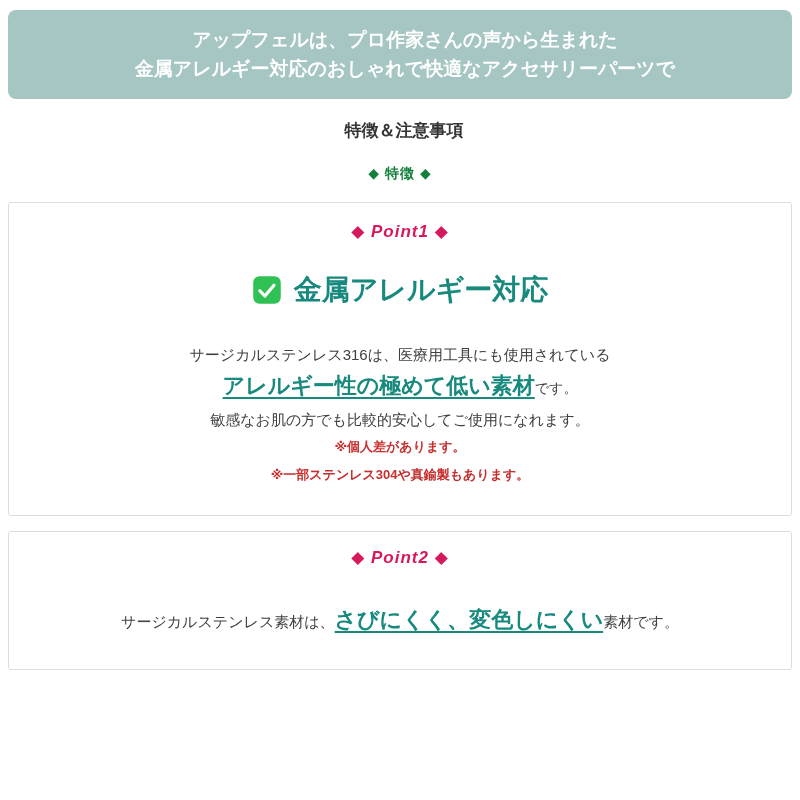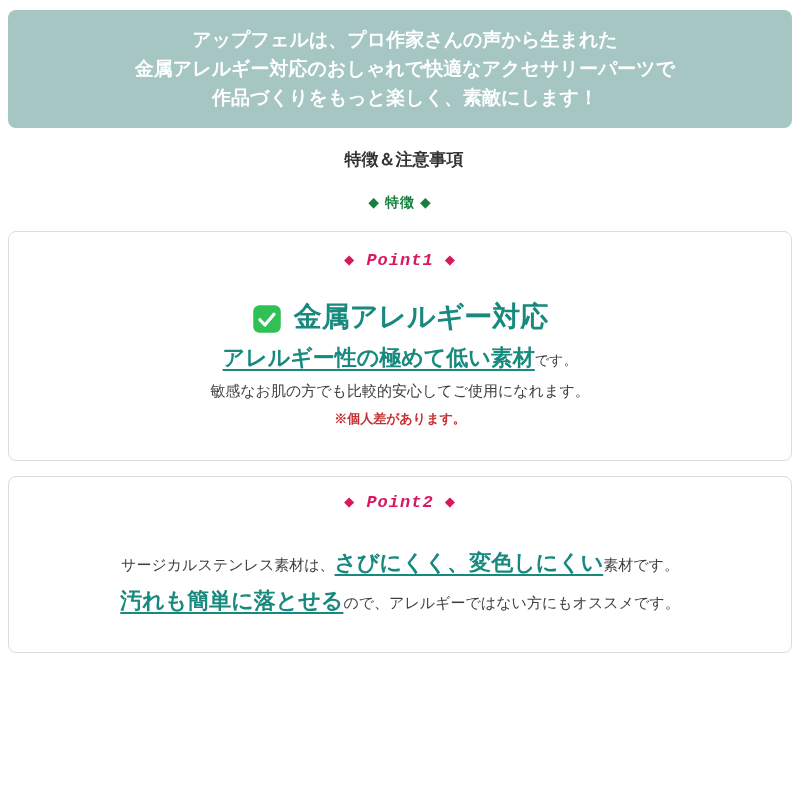--- a/index.html
+++ b/index.html
@@ -45,23 +45,22 @@
     text-align:center;
     font-size:14px;
     font-weight:600;
     color:#15803d;
     letter-spacing:1px;
   }
   .card{
     margin:20px 8px 0 8px;
     background:#ffffff;
     border:1px solid var(--card-border);
-    border-radius:8px;
+    border-radius:3px;
     text-align:center;
-    font-family:Liberation Mono, monospace;
   }
   .card.first{margin-top:19px;padding:19px 20px 31px 20px;}
   .card.second{margin-top:15px;padding:16px 20px 30px 20px;}
   .point-label{
     color:var(--accent-pink);
     font-size:17px;
     font-weight:bold;
     font-style:italic;
     line-height:20px;
     letter-spacing:1px;
@@ -128,45 +127,43 @@
   }
   .card.second .line-1{margin-top:35px;}
   .card.second .line-2{margin-top:2px;}
 </style>
 </head>
 <body>
 
 <div class="banner">
   <div>アップフェルは、プロ作家さんの声から生まれた</div>
   <div>金属アレルギー対応のおしゃれで快適なアクセサリーパーツで</div>
-  <div>作品づくりをもっと楽しく、素敵にします！</div>
 </div>
 
 <div class="section-title">特徴＆注意事項</div>
 <div class="section-subtitle">◆ 特徴 ◆</div>
 
 <div class="card first">
   <div class="point-label">◆ Point1 ◆</div>
   <div class="card-heading">
     <span class="check-icon">
       <svg viewBox="0 0 24 24" aria-hidden="true">
         <rect x="1" y="1" width="22" height="22" rx="5" fill="currentColor"></rect>
         <path d="M6.3 12.6l4 4.2 7.3-8.6" stroke="#ffffff" stroke-width="2.6" fill="none" stroke-linecap="round" stroke-linejoin="round"></path>
       </svg>
     </span>
     <span>金属アレルギー対応</span>
   </div>
+  <div class="body-line body-1">サージカルステンレス316は、医療用工具にも使用されている</div>
   <div class="highlight-line">
     <span class="highlight">アレルギー性の極めて低い素材</span><span>です。</span>
   </div>
   <div class="body-line body-2">敏感なお肌の方でも比較的安心してご使用になれます。</div>
   <div class="note-line note-1">※個人差があります。</div>
+  <div class="note-line note-2">※一部ステンレス304や真鍮製もあります。</div>
 </div>
 
 <div class="card second">
   <div class="point-label">◆ Point2 ◆</div>
   <div class="mixed-line line-1">
     <span>サージカルステンレス素材は、</span><span class="highlight">さびにくく、変色しにくい</span><span>素材です。</span>
   </div>
-  <div class="mixed-line line-2">
-    <span class="highlight">汚れも簡単に落とせる</span><span>ので、アレルギーではない方にもオススメです。</span>
-  </div>
 </div>
 
 </body></html>

